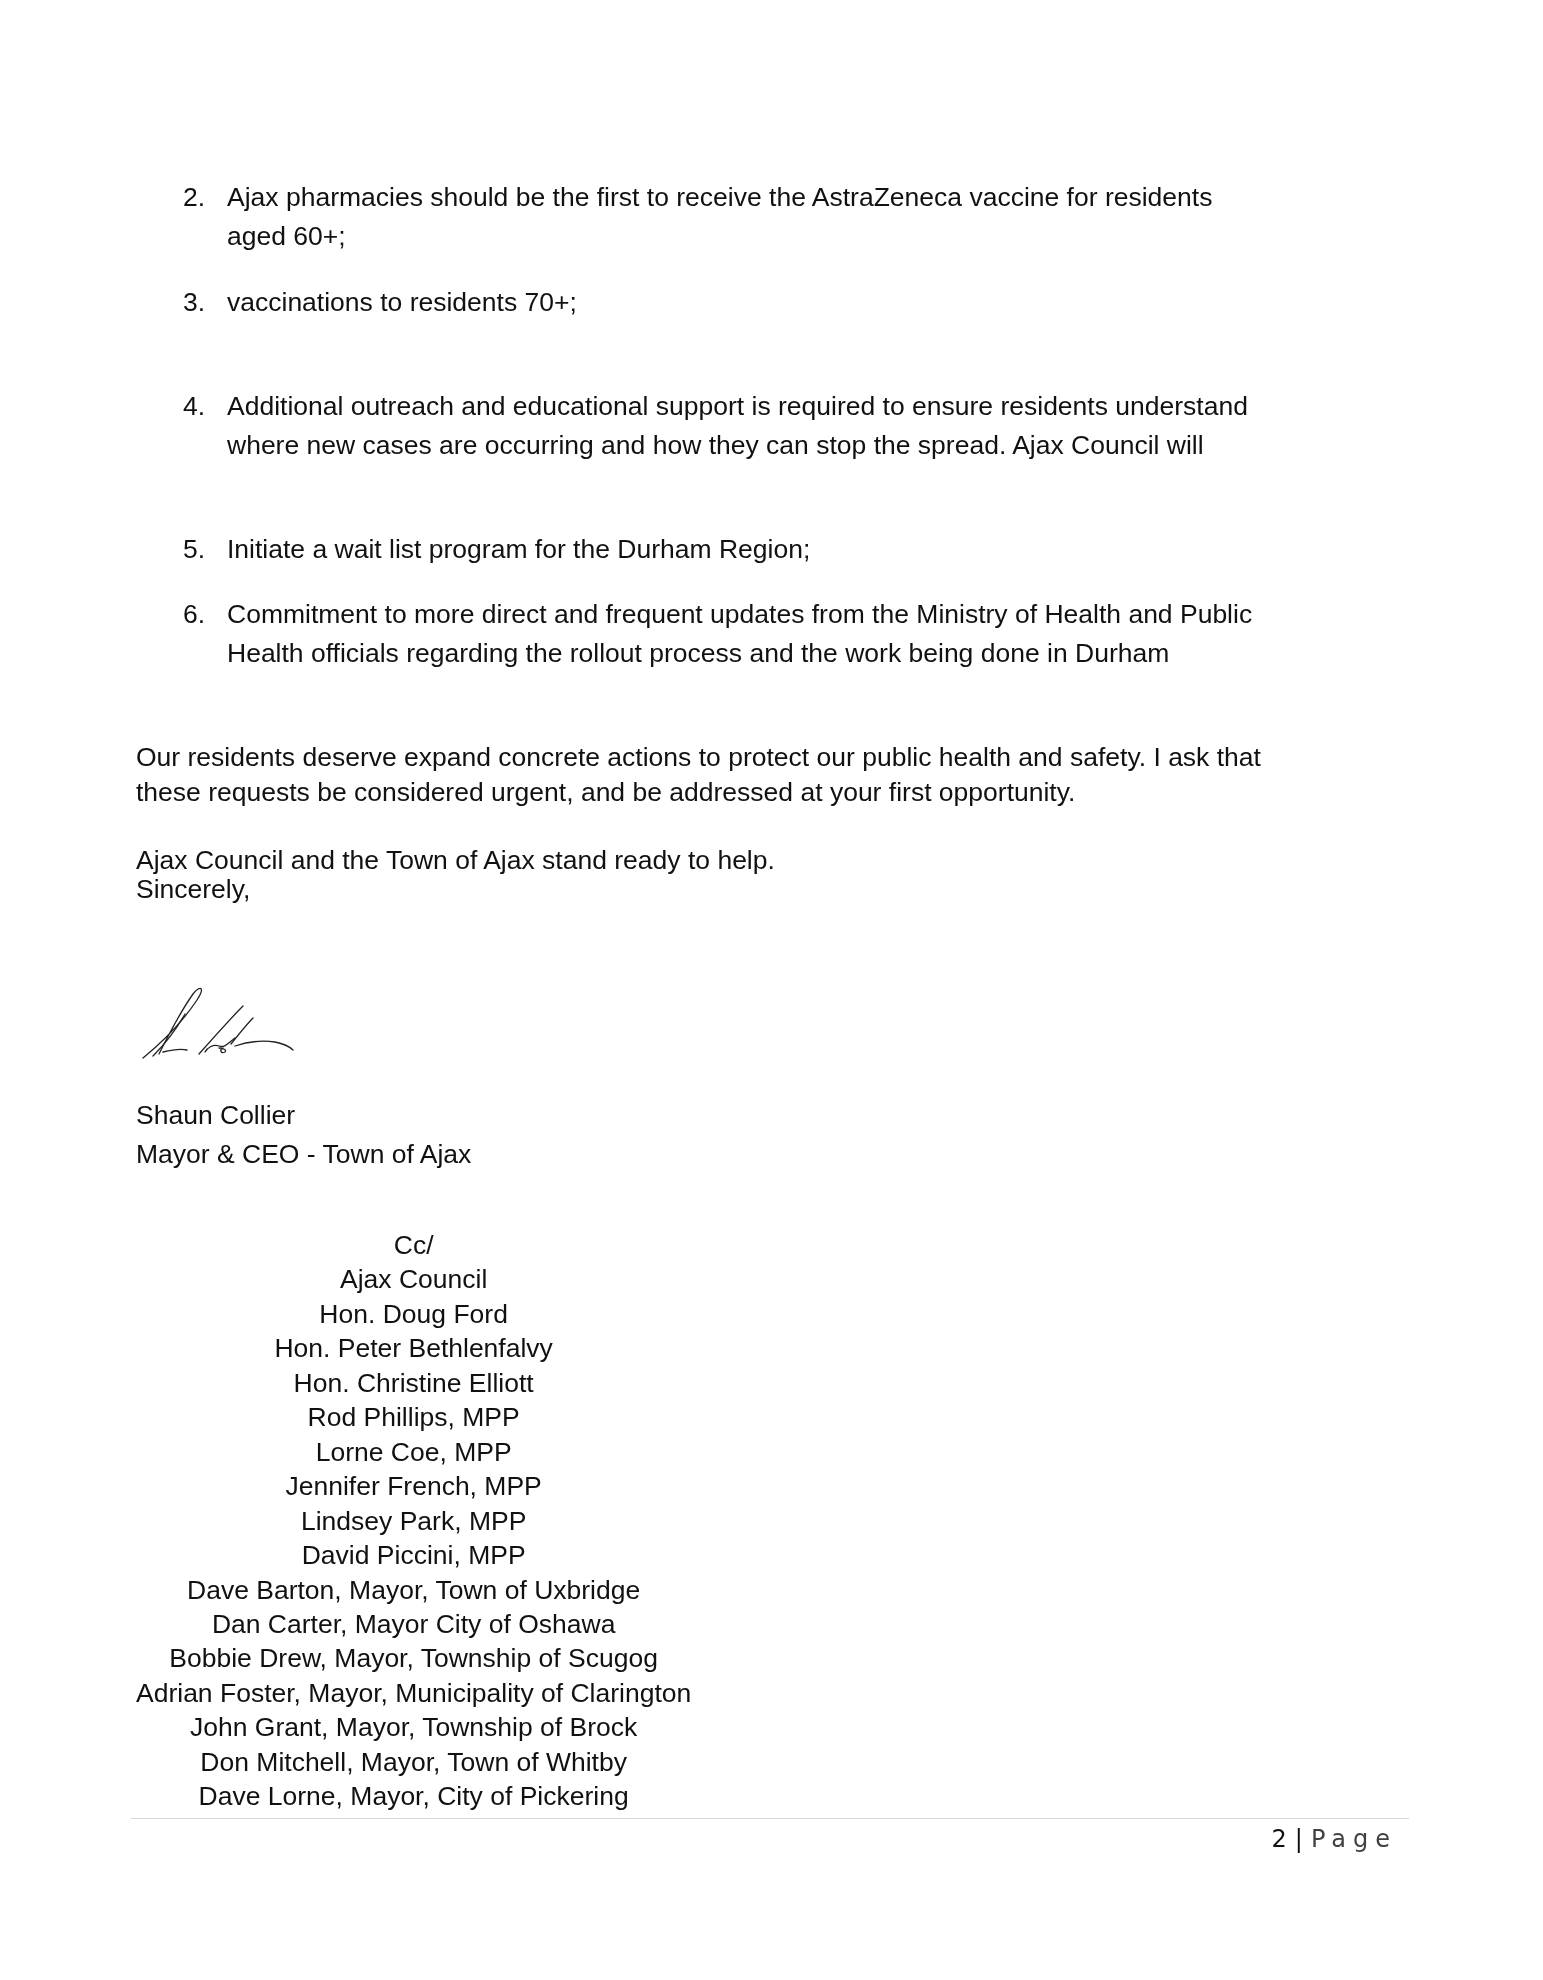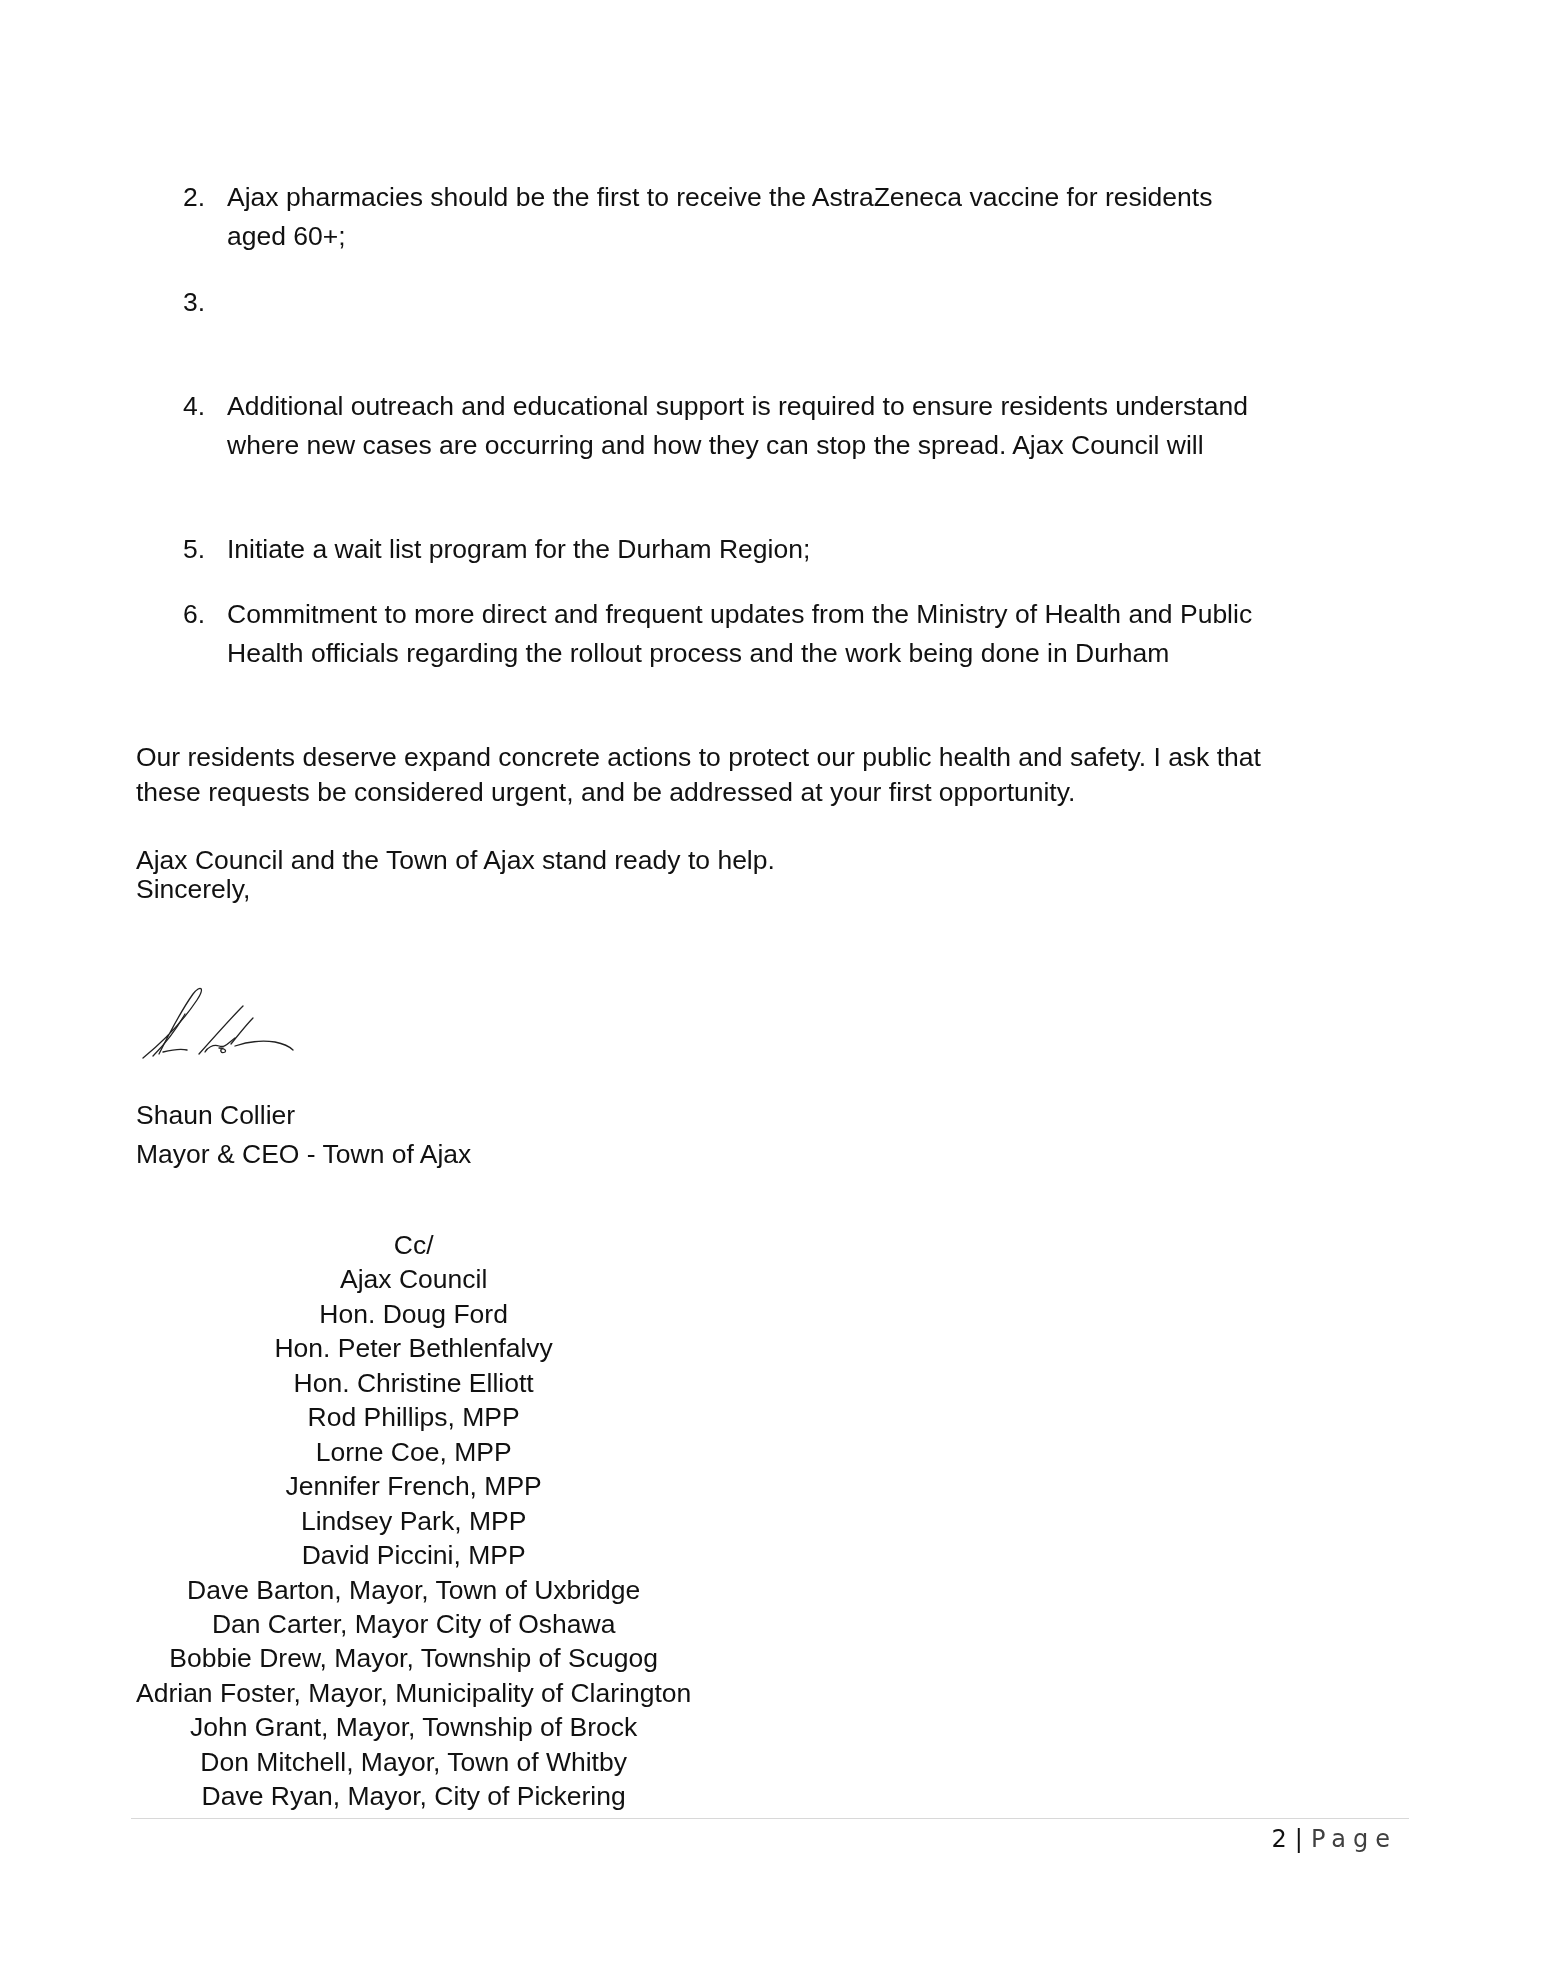--- a/index.html
+++ b/index.html
@@ -32,20 +32,21 @@
     <span class="num">2.</span>
     <div class="body">
       <span>Ajax pharmacies should be the first to receive the AstraZeneca vaccine for residents</span>
       <span>aged 60+;</span>
     </div>
   </div>
 
   <div class="list-item" style="top:283px;">
     <span class="num">3.</span>
     <div class="body">
+      <span>vaccinations to residents 70+;</span>
     </div>
   </div>
 
   <div class="list-item" style="top:387px;">
     <span class="num">4.</span>
     <div class="body">
       <span>Additional outreach and educational support is required to ensure residents understand</span>
       <span>where new cases are occurring and how they can stop the spread. Ajax Council will</span>
     </div>
   </div>
@@ -106,21 +107,21 @@
     <div>Lorne Coe, MPP</div>
     <div>Jennifer French, MPP</div>
     <div>Lindsey Park, MPP</div>
     <div>David Piccini, MPP</div>
     <div>Dave Barton, Mayor, Town of Uxbridge</div>
     <div>Dan Carter, Mayor City of Oshawa</div>
     <div>Bobbie Drew, Mayor, Township of Scugog</div>
     <div>Adrian Foster, Mayor, Municipality of Clarington</div>
     <div>John Grant, Mayor, Township of Brock</div>
     <div>Don Mitchell, Mayor, Town of Whitby</div>
-    <div>Dave Ryan, Mayor, City of Pickering</div>
+    <div>Dave Lorne, Mayor, City of Pickering</div>
   </div>
 
   <div class="footer-rule"></div>
   <div class="page-num">
     <span class="n">2</span><span class="bar">|</span><span class="word">Page</span>
   </div>
 
 </div>
 
 </body></html>

